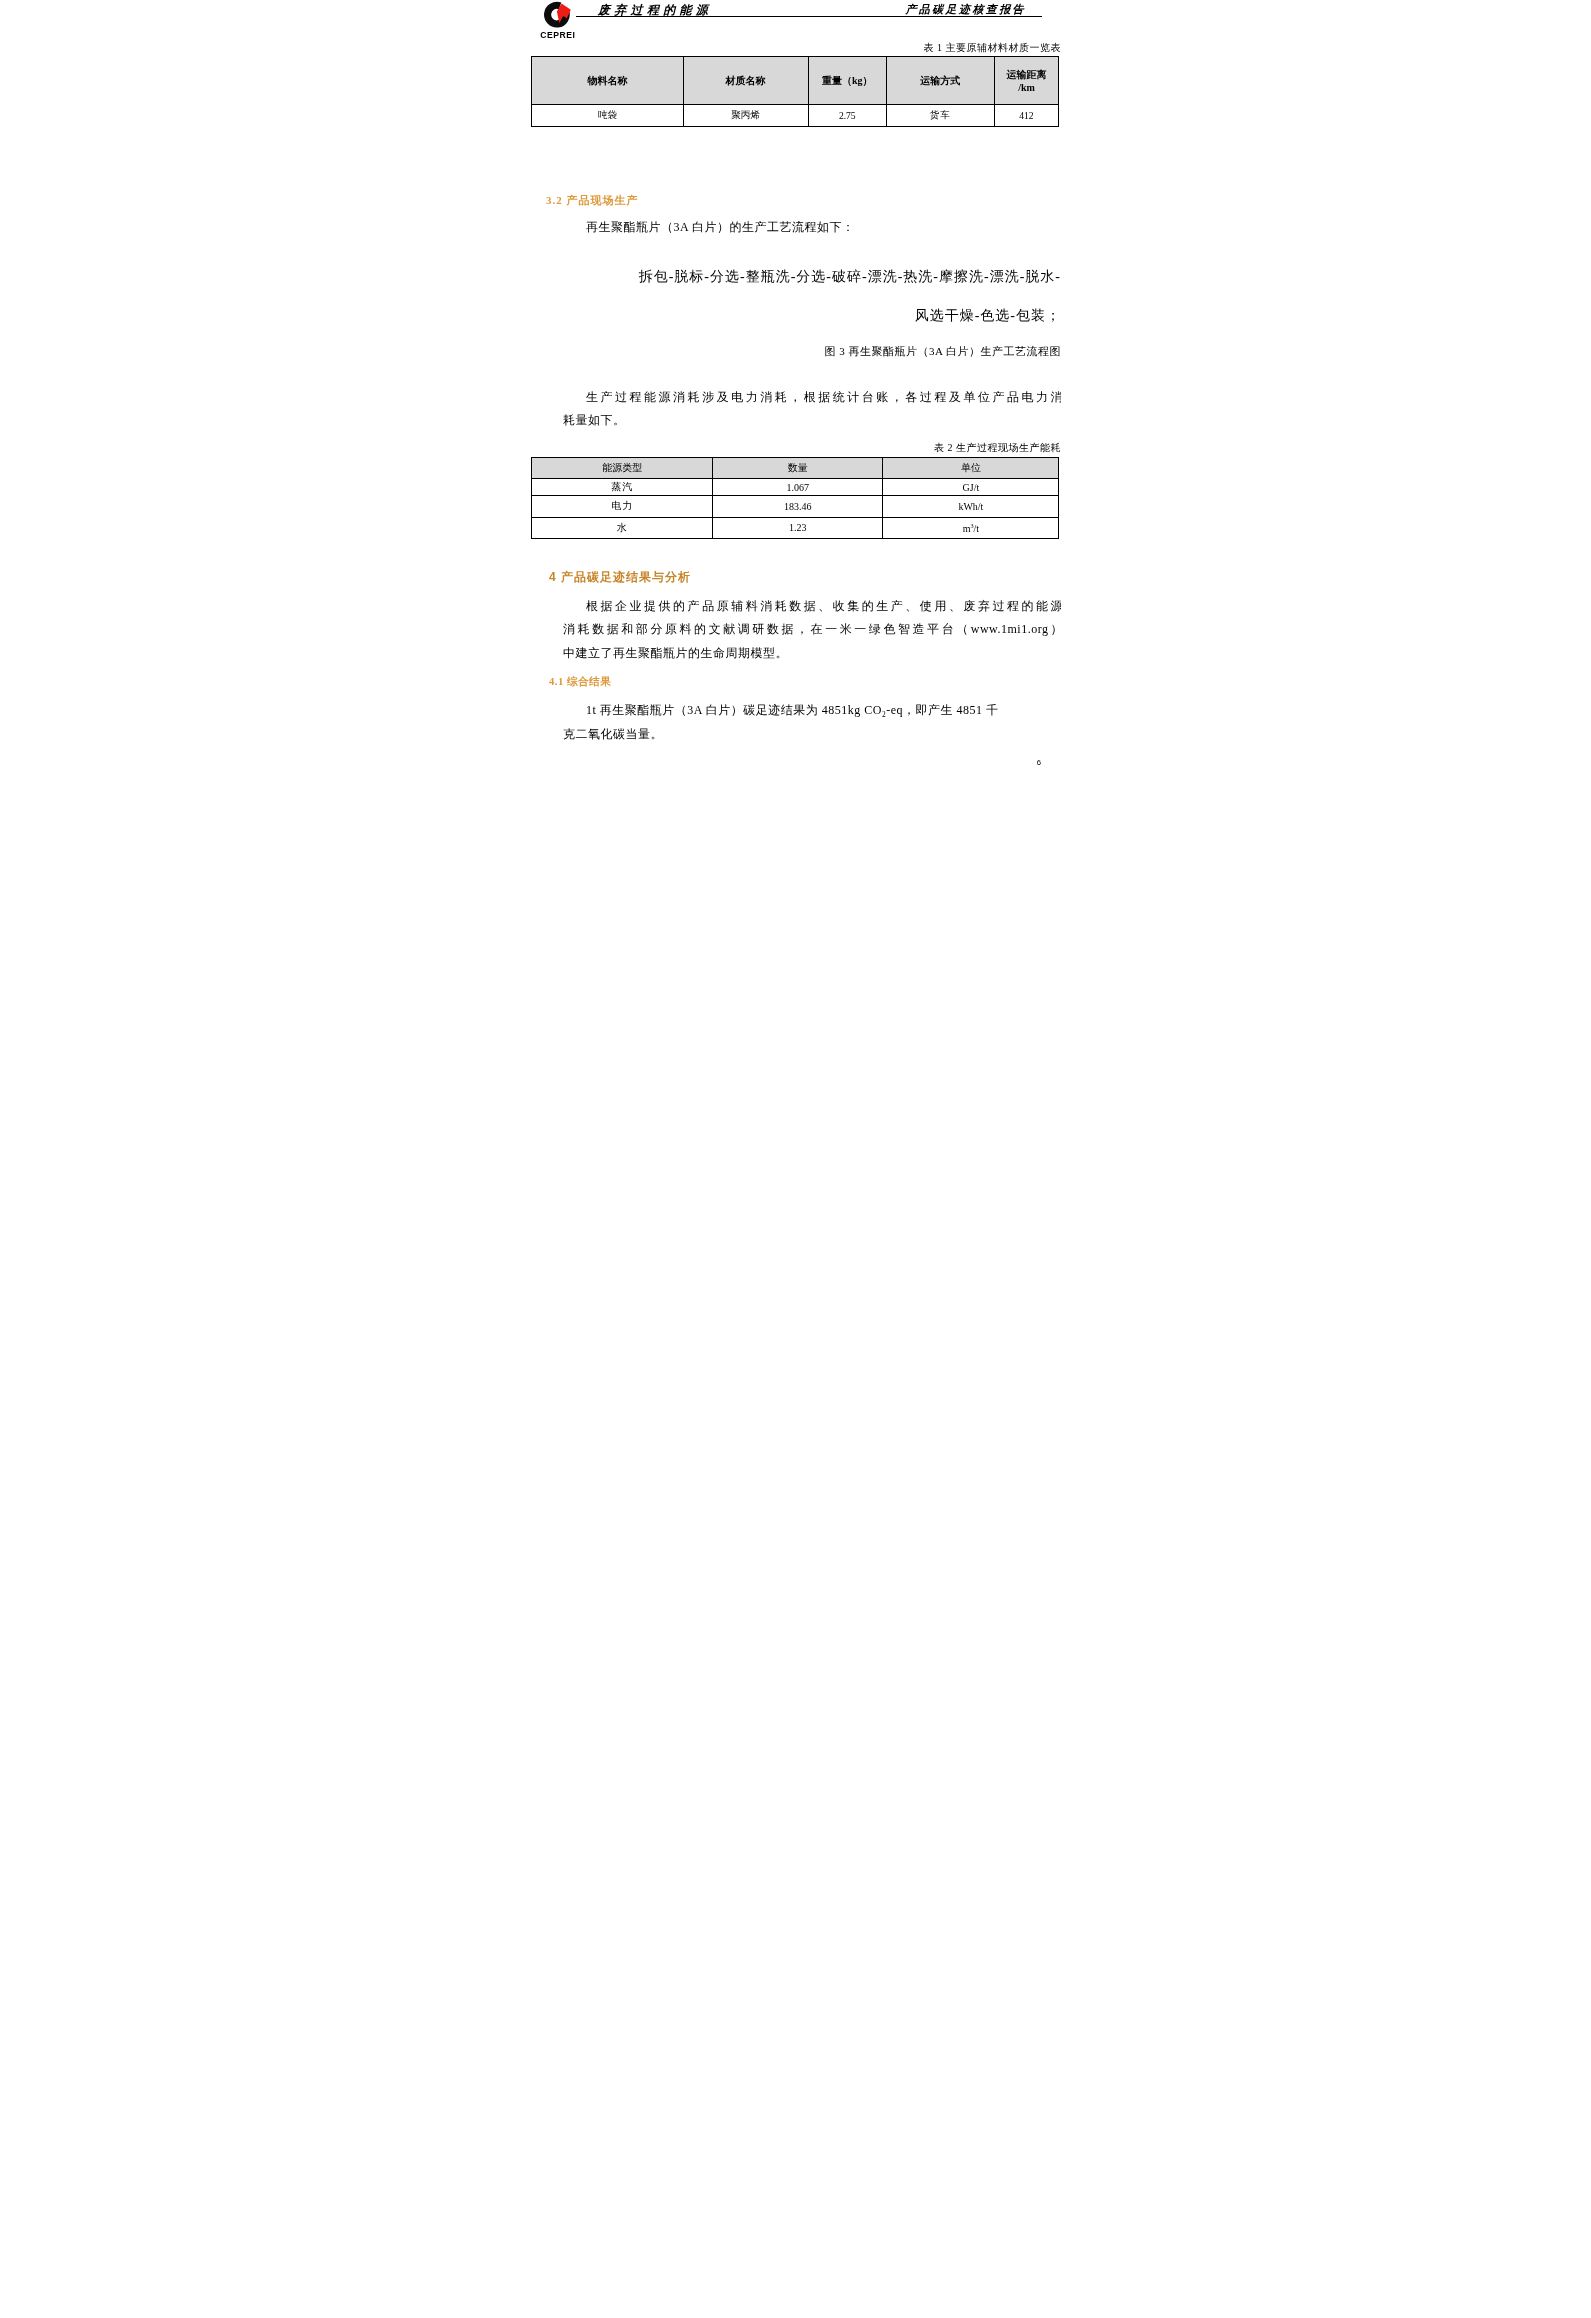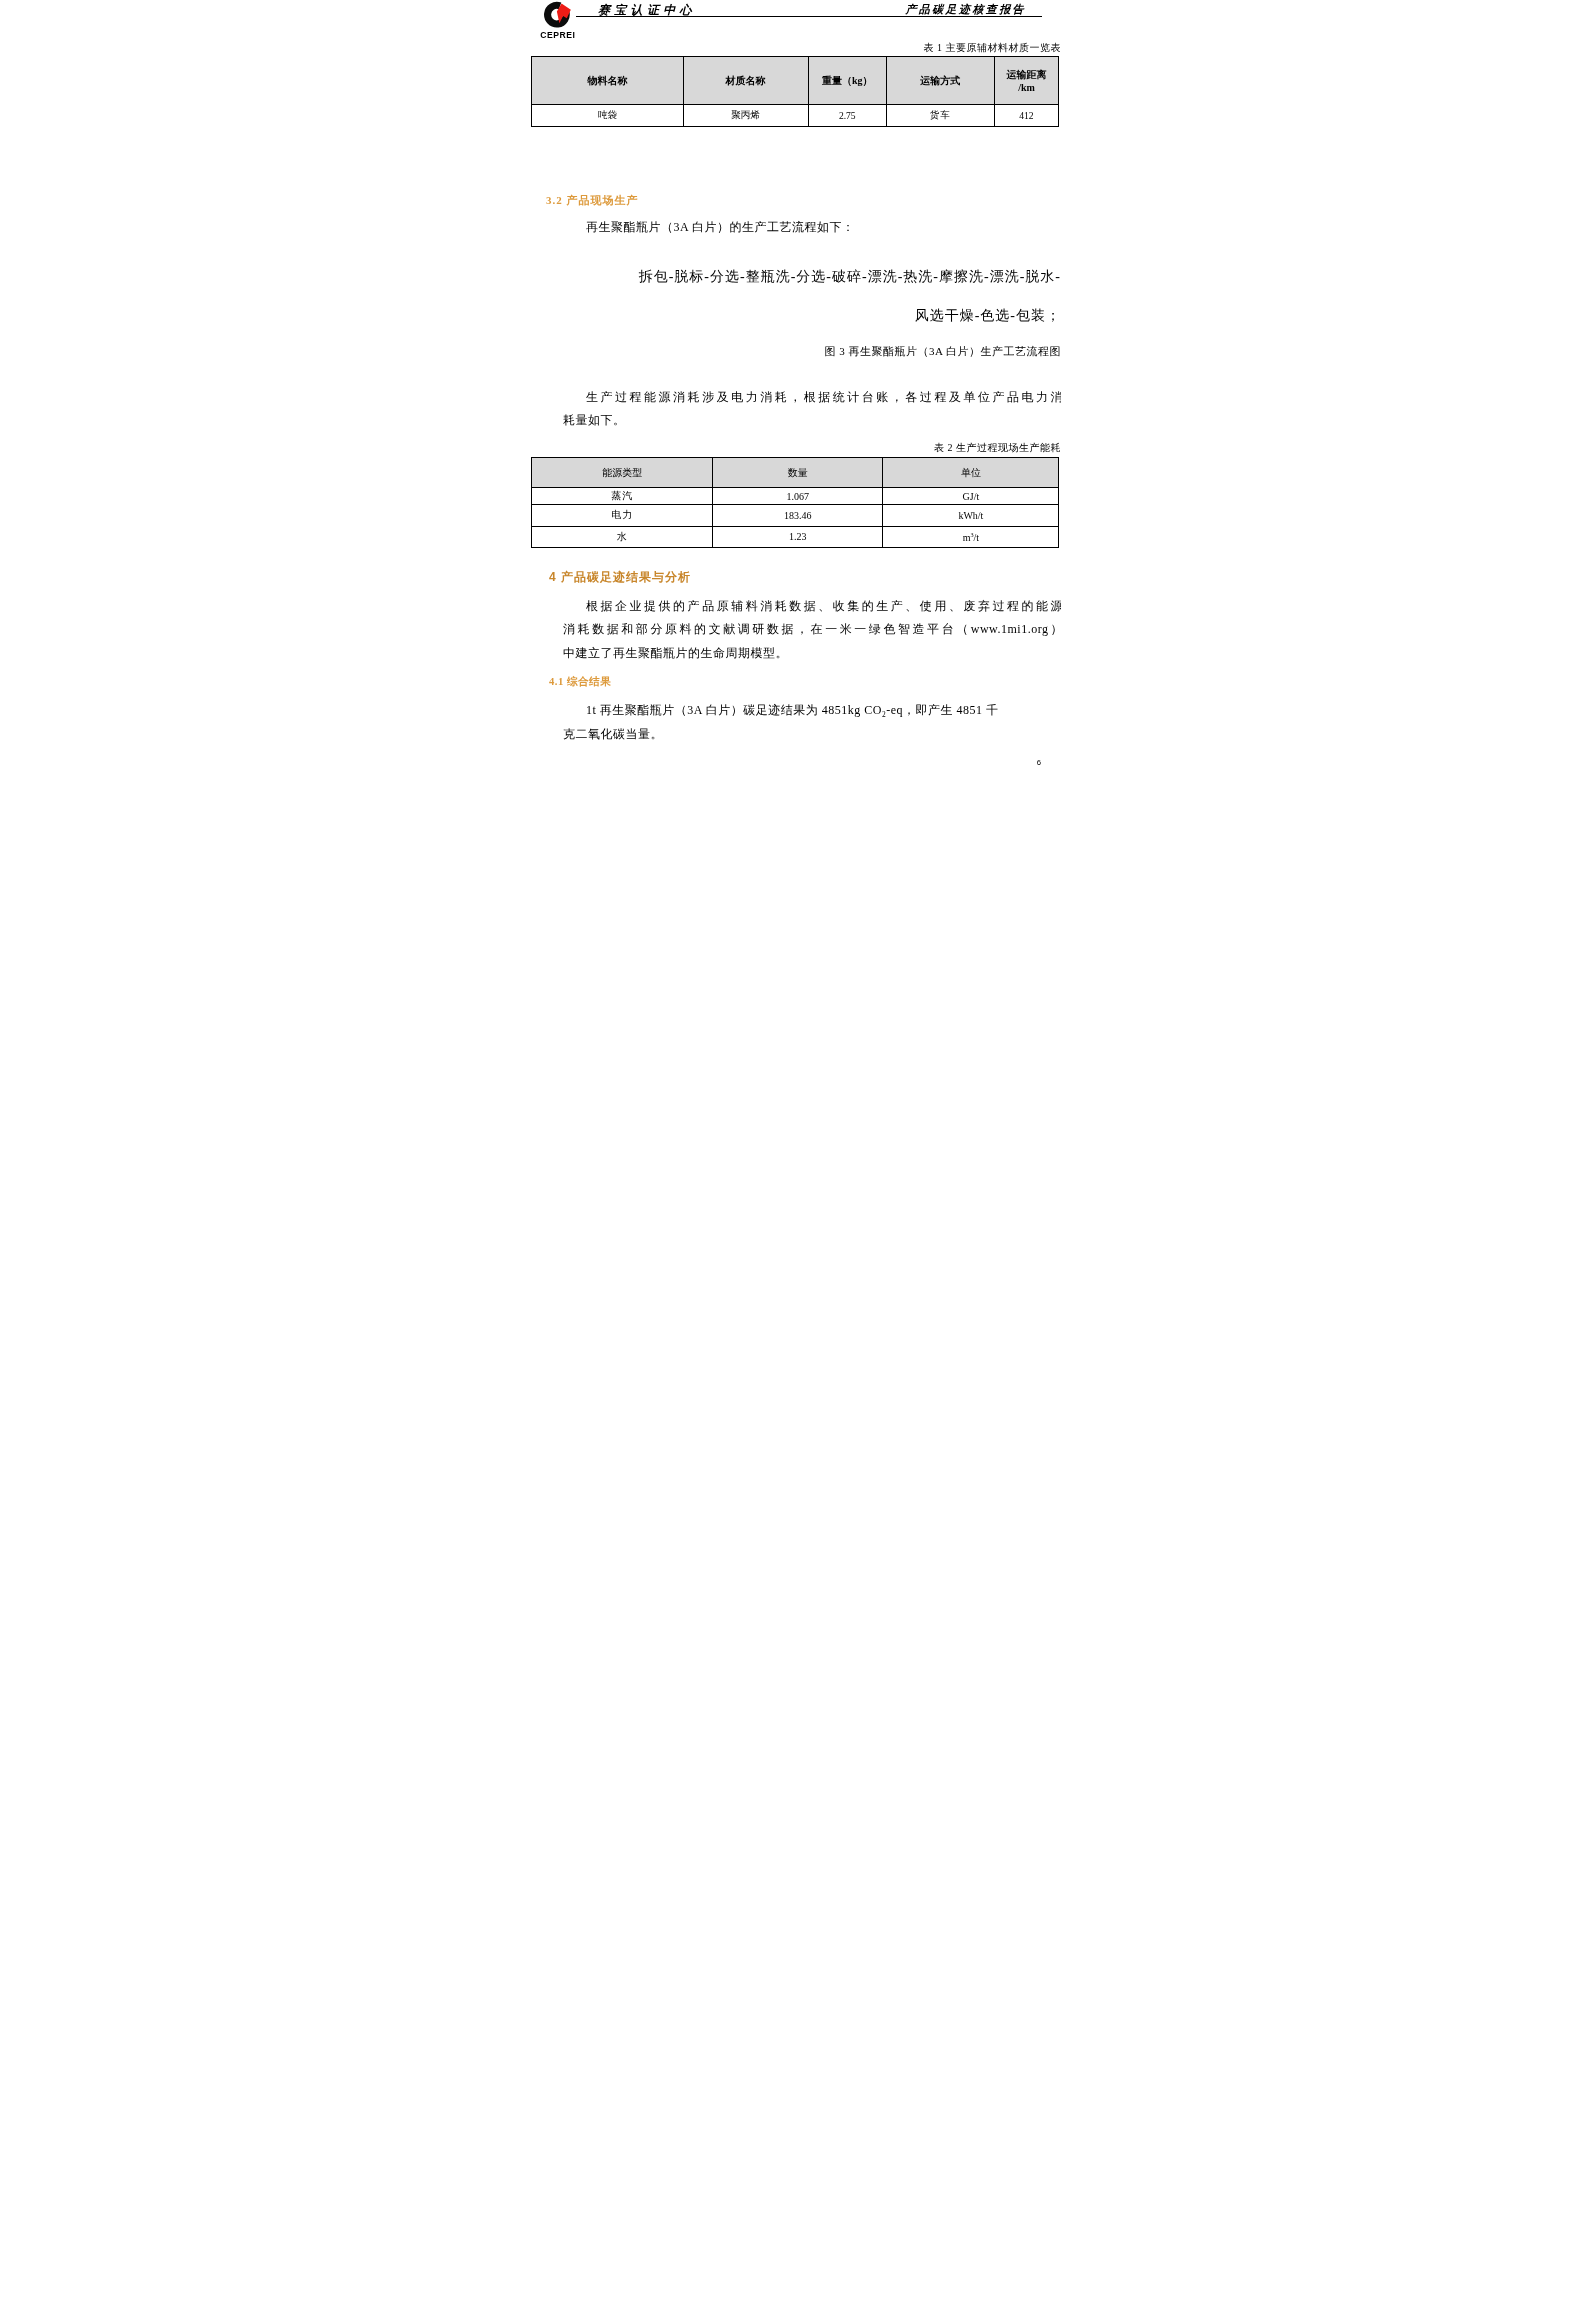--- a/index.html
+++ b/index.html
@@ -61,21 +61,21 @@
 
 <div class="page">
 
   <div class="logo-block">
     <svg class="logo-svg" viewBox="0 0 100 100" aria-hidden="true">
       <path d="M58.3 15.8 A30 30 0 1 0 76.2 33.7" fill="none" stroke="#0c0c0c" stroke-width="23"></path>
       <polygon points="63,8 93,28 80,56 68,48 56,72 48,34" fill="#ED1C16"></polygon>
     </svg>
     <div class="logo-word">CEPREI</div>
   </div>
-  <div class="brand">赛宝认证中心</div>
+  <div class="brand">废弃过程的能源</div>
   <div class="report-title">产品碳足迹核查报告</div>
   <div class="header-rule"></div>
 
   <div class="abs t-center tbl-title" style="top:41px">表 1 主要原辅材料材质一览表</div>
 
   <table class="doc" id="table1" style="top:56px">
     <colgroup>
       <col style="width:28.7%">
         <col style="width:23.7%">
         <col style="width:14.9%">
@@ -113,21 +113,21 @@
 
   <div class="abs t-center tbl-title" style="top:441px">表 2 生产过程现场生产能耗</div>
 
   <table class="doc" id="table2" style="top:457px">
     <colgroup>
       <col style="width:34.3%">
         <col style="width:32.3%">
         <col style="width:33.4%">
     </colgroup>
     <tbody>
-      <tr style="height:30px">
+      <tr style="height:21px">
         <td class="ghead">能源类型</td>
         <td class="ghead">数量</td>
         <td class="ghead">单位</td>
       </tr>
       <tr style="height:14px">
         <td class="cell-energy">蒸汽</td>
         <td>1.067</td>
         <td><span>GJ/t</span><sup></sup><span></span></td>
       </tr>
       <tr style="height:21.6px">

